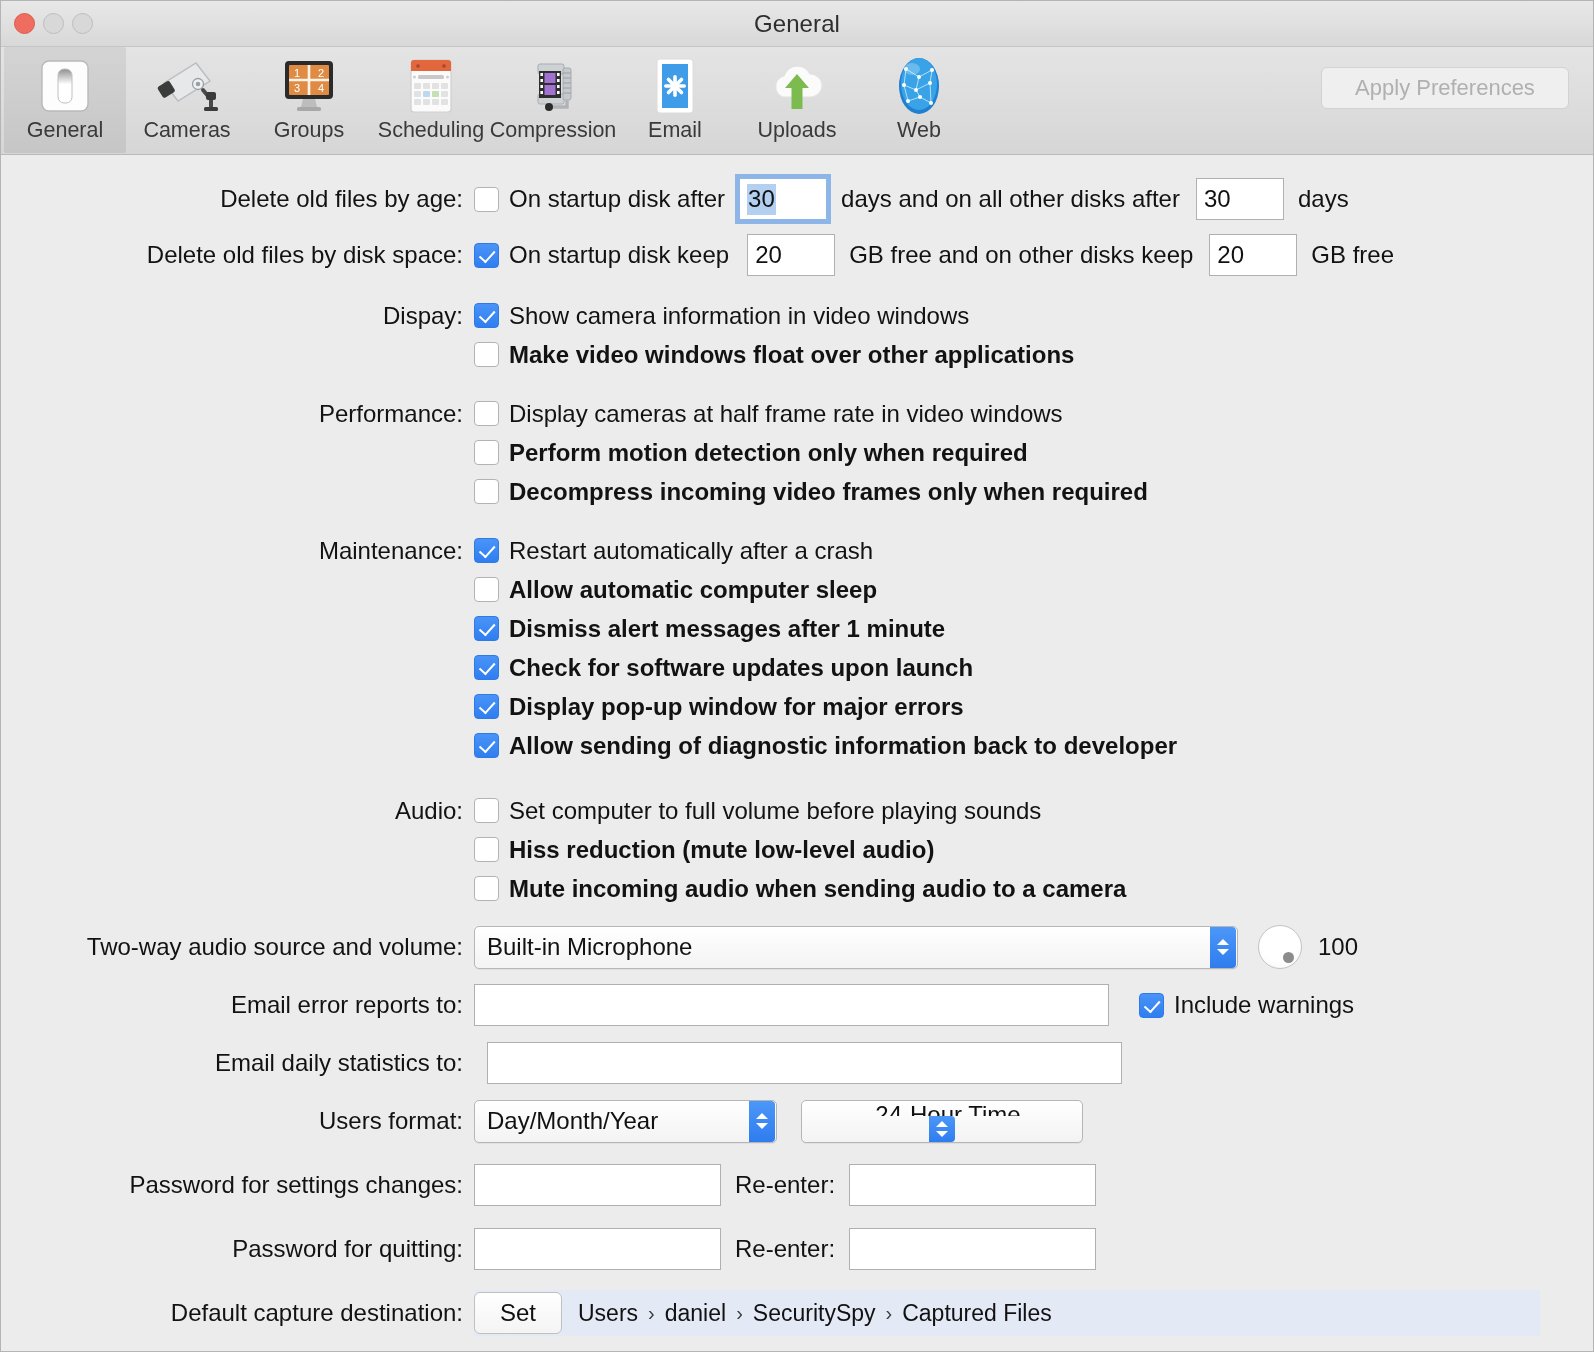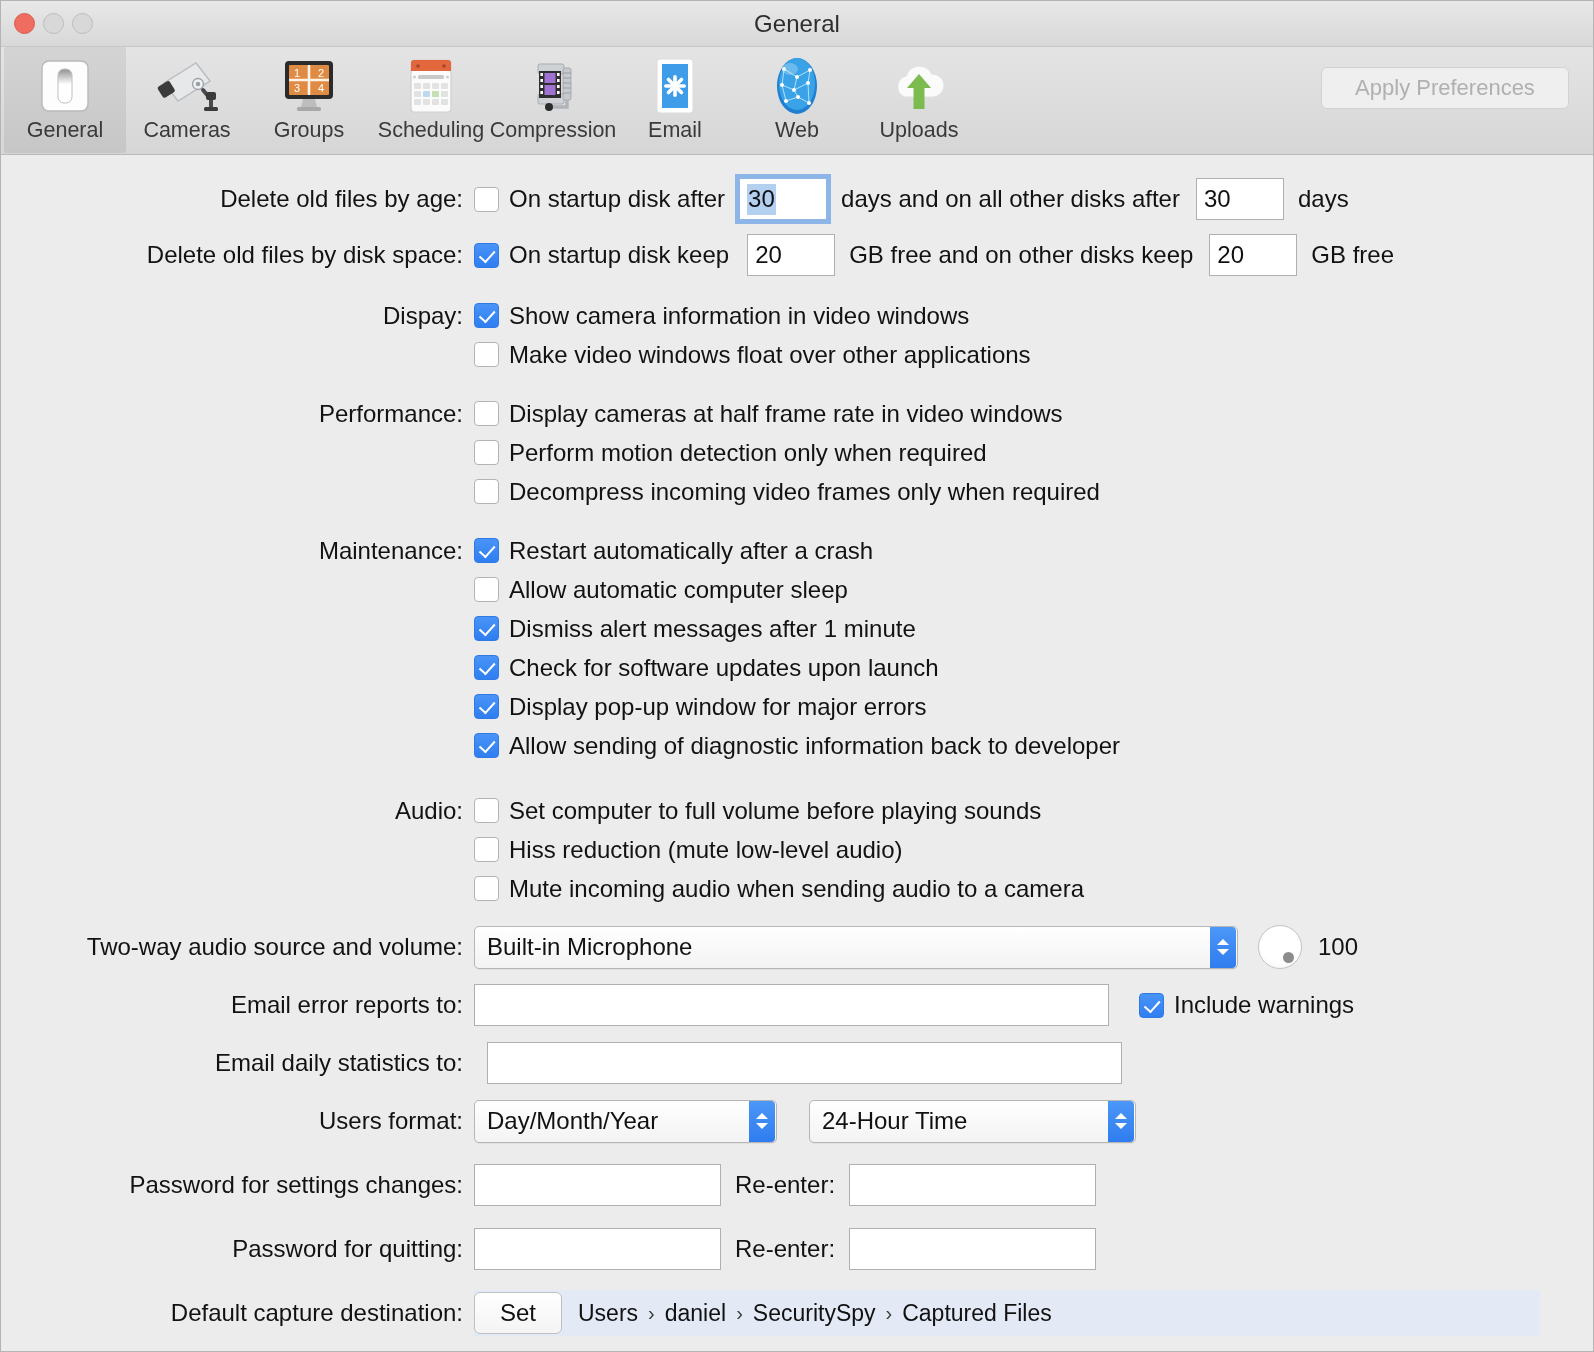--- a/index.html
+++ b/index.html
@@ -302,21 +302,21 @@
     white-space: nowrap;
   }
   .crumb { cursor: default; }
   .crumb-sep { color: #3a3a3a; font-size: 20px; }
 
   .spacer-8  { height: 8px; }
   .spacer-14 { height: 14px; }
   .spacer-20 { height: 20px; }
   .spacer-26 { height: 26px; }
 
-  .sub-row { padding-left: 473px; }
+  .sub-row { padding-left: 473px; font-weight: bold; }
 </style>
 </head>
 <body>
 
 <div class="window">
 
   <div class="titlebar">
     <div class="traffic">
       <span class="tl tl-close"></span>
       <span class="tl tl-min"></span>
@@ -453,20 +453,31 @@
             <rect x="-1.8" y="-11" width="3.6" height="22" rx="1.8" transform="rotate(-45)"></rect>
             <circle cx="0" cy="0" r="3.4"></circle>
           </g>
         </svg>
       </div>
       <div class="tb-label">Email</div>
     </div>
 
     <div class="tb-item">
       <div class="tb-icon">
+        <svg width="64" height="58" viewBox="0 0 64 58">
+          <path d="M18 40 a11 11 0 0 1 1 -21 a14 14 0 0 1 26 -2 a10 10 0 0 1 1 23 z" fill="#fbfbfb" stroke="#e2e2e2" stroke-width="1.2"></path>
+          <path d="M32 52 L32 28" stroke="#7cbb4e" stroke-width="11" stroke-linecap="butt"></path>
+          <path d="M32 17 L44 31 L20 31 Z" fill="#7cbb4e"></path>
+        </svg>
+      </div>
+      <div class="tb-label">Uploads</div>
+    </div>
+
+    <div class="tb-item">
+      <div class="tb-icon">
         <svg width="58" height="62" viewBox="0 0 58 62">
           <ellipse cx="29" cy="31" rx="20" ry="28" fill="#1f7fd0"></ellipse>
           <ellipse cx="29" cy="29" rx="18" ry="26" fill="#3aa3e8"></ellipse>
           <g stroke="#bfe6fb" stroke-width="1" fill="none" opacity="0.9">
             <path d="M16 14 L29 22 L42 15"></path>
               <path d="M14 30 L26 35 L40 28"></path>
             <path d="M18 46 L30 42 L41 48"></path>
               <path d="M29 22 L26 35 L30 42"></path>
             <path d="M42 15 L40 28 L41 48"></path>
               <path d="M16 14 L14 30 L18 46"></path>
@@ -481,31 +492,20 @@
             <circle cx="18" cy="46" r="2"></circle>
               <circle cx="30" cy="42" r="2"></circle>
               <circle cx="41" cy="48" r="2"></circle>
           </g>
           <ellipse cx="22" cy="14" rx="8" ry="6" fill="#ffffff" opacity="0.25"></ellipse>
         </svg>
       </div>
       <div class="tb-label">Web</div>
     </div>
 
-    <div class="tb-item">
-      <div class="tb-icon">
-        <svg width="64" height="58" viewBox="0 0 64 58">
-          <path d="M18 40 a11 11 0 0 1 1 -21 a14 14 0 0 1 26 -2 a10 10 0 0 1 1 23 z" fill="#fbfbfb" stroke="#e2e2e2" stroke-width="1.2"></path>
-          <path d="M32 52 L32 28" stroke="#7cbb4e" stroke-width="11" stroke-linecap="butt"></path>
-          <path d="M32 17 L44 31 L20 31 Z" fill="#7cbb4e"></path>
-        </svg>
-      </div>
-      <div class="tb-label">Uploads</div>
-    </div>
-
     <div class="apply-btn">Apply Preferences</div>
   </div>
 
   <div class="content">
 
     <div class="row">
       <div class="label-col">Delete old files by age:</div>
       <div class="ctrl-col">
         <span class="cb"></span>
         <span class="cb-text">On startup disk after</span>
@@ -674,21 +674,21 @@
     <div class="row" style="min-height:50px;">
       <div class="label-col">Users format:</div>
       <div class="ctrl-col">
         <div class="popup" style="width:303px;">
           <span class="pv">Day/Month/Year</span>
           <span class="arrows">
             <span class="ar up"></span>
               <span class="ar down"></span>
           </span>
         </div>
-        <div class="popup" style="width:327px; margin-left:32px;">
+        <div class="popup" style="width:282px; margin-left:24px;flex-direction:column;">
           <span class="pv">24-Hour Time</span>
           <span class="arrows">
             <span class="ar up"></span>
               <span class="ar down"></span>
           </span>
         </div>
       </div>
     </div>
 
     <div class="spacer-14"></div>

